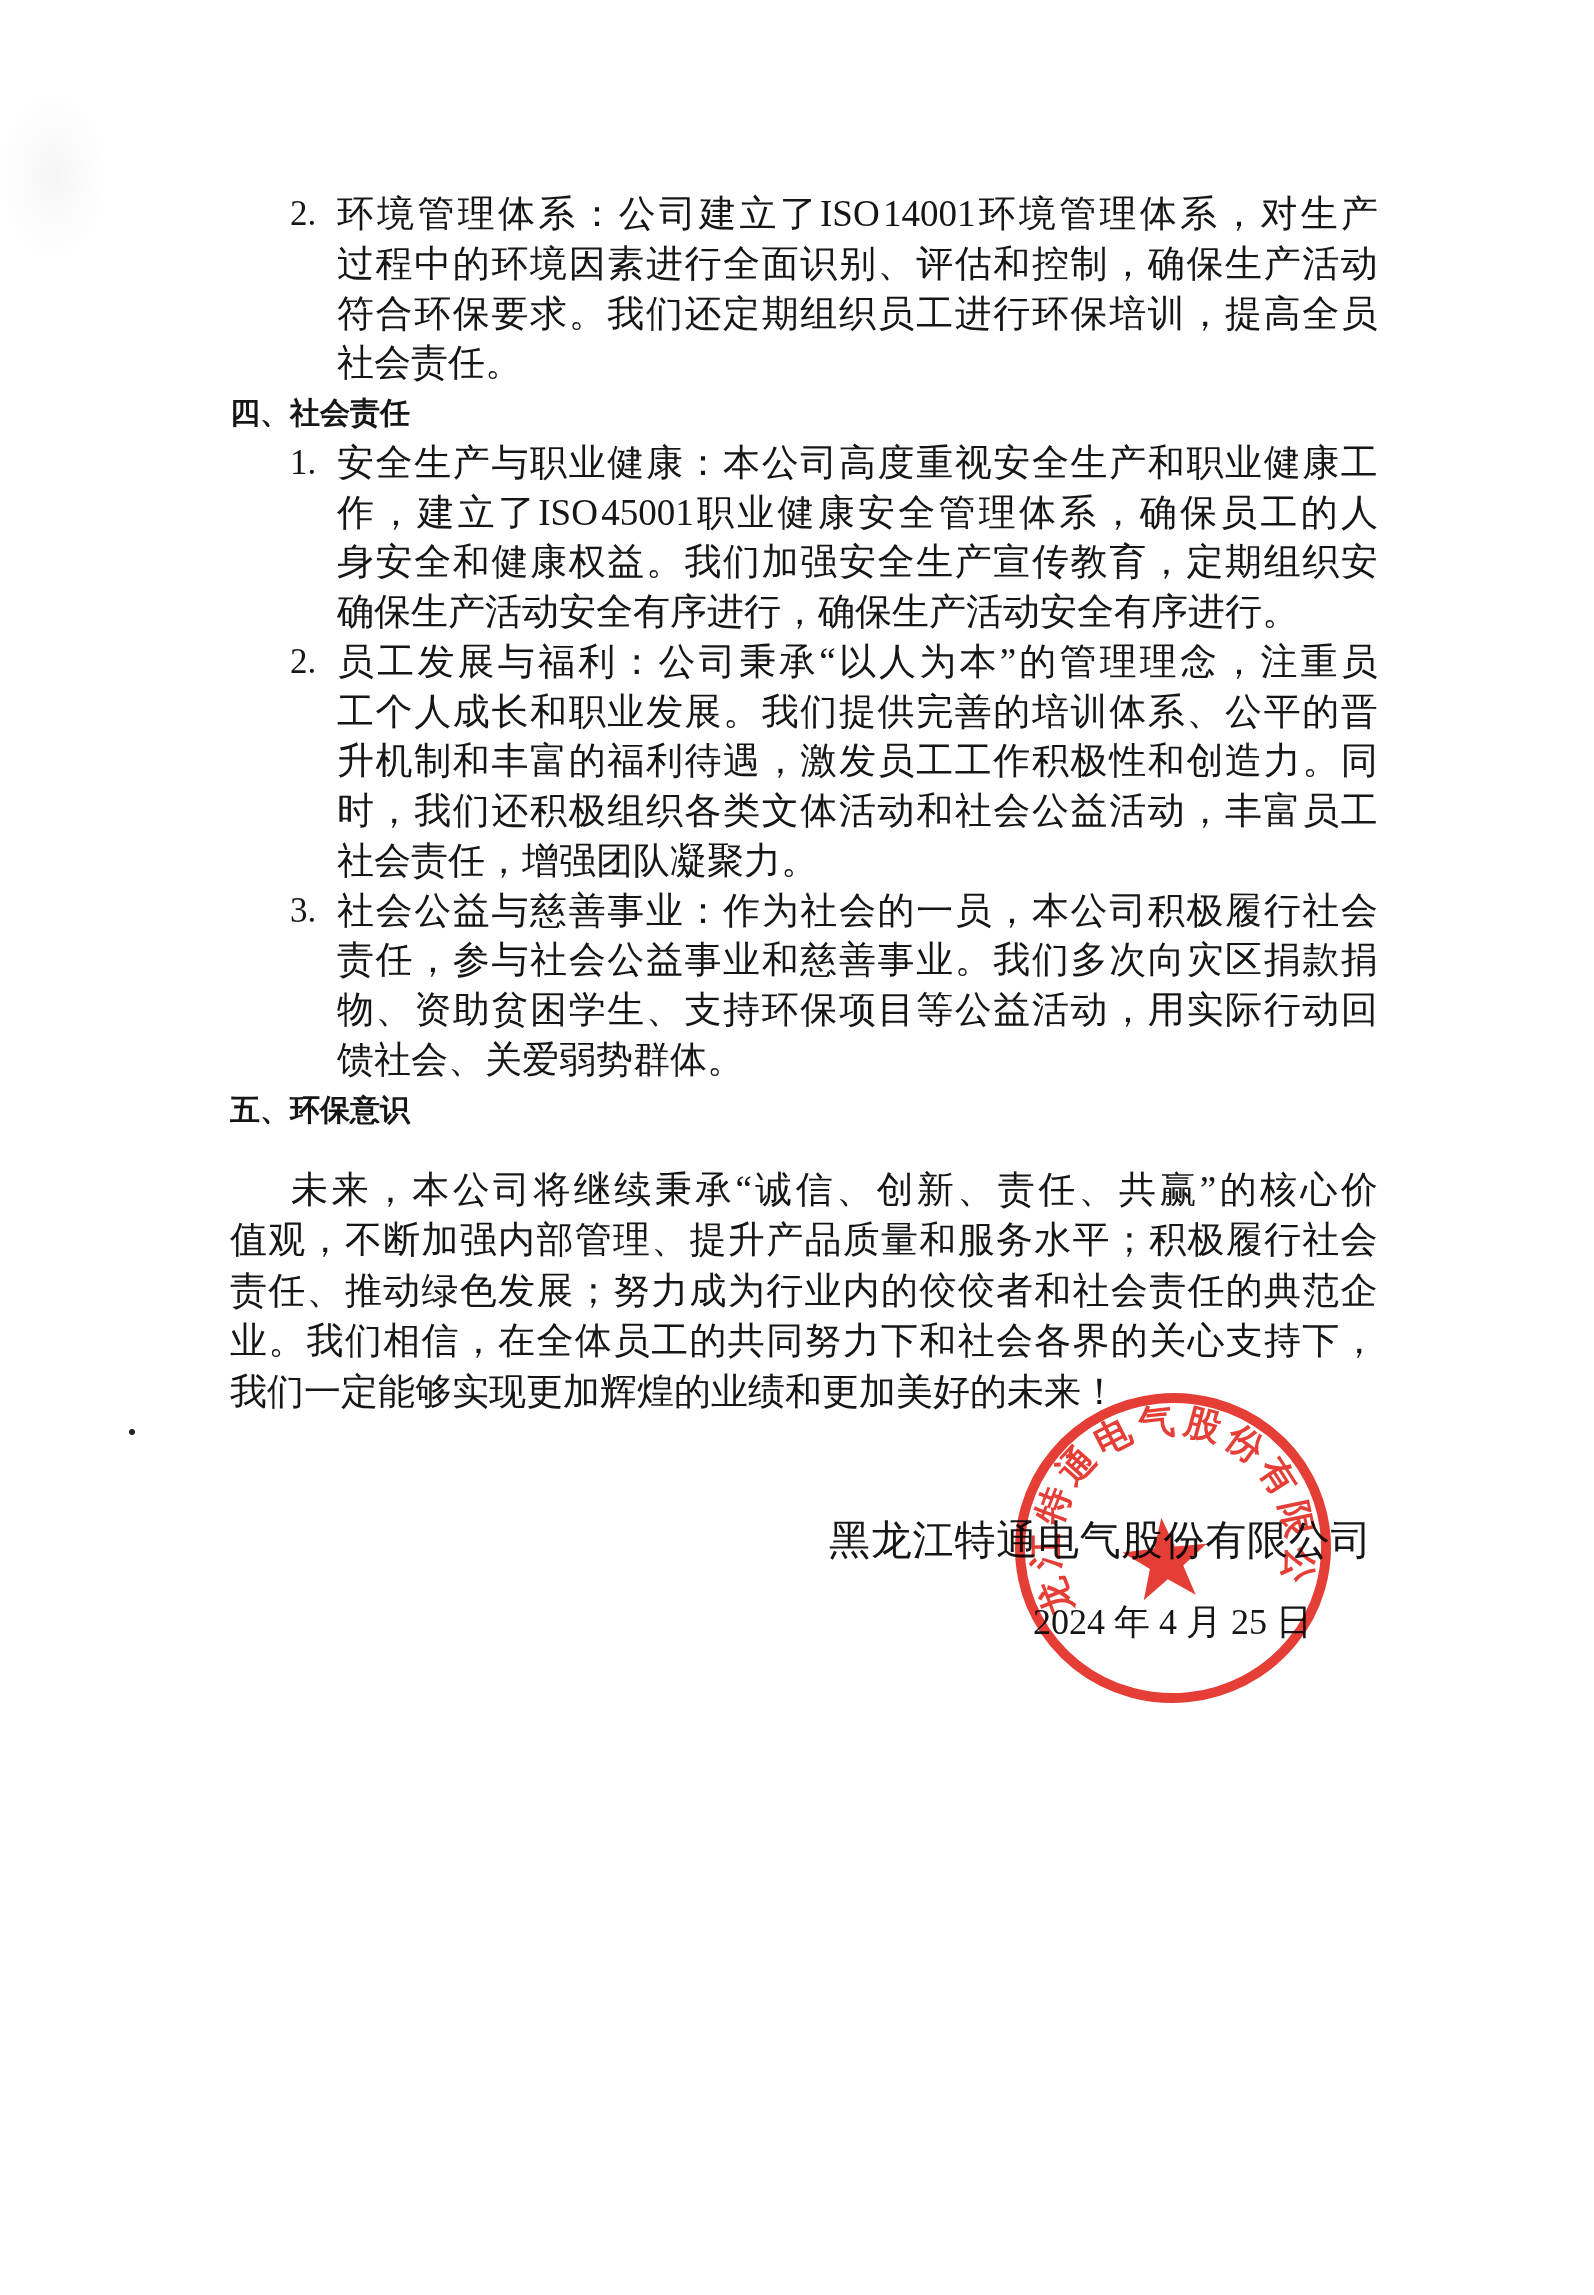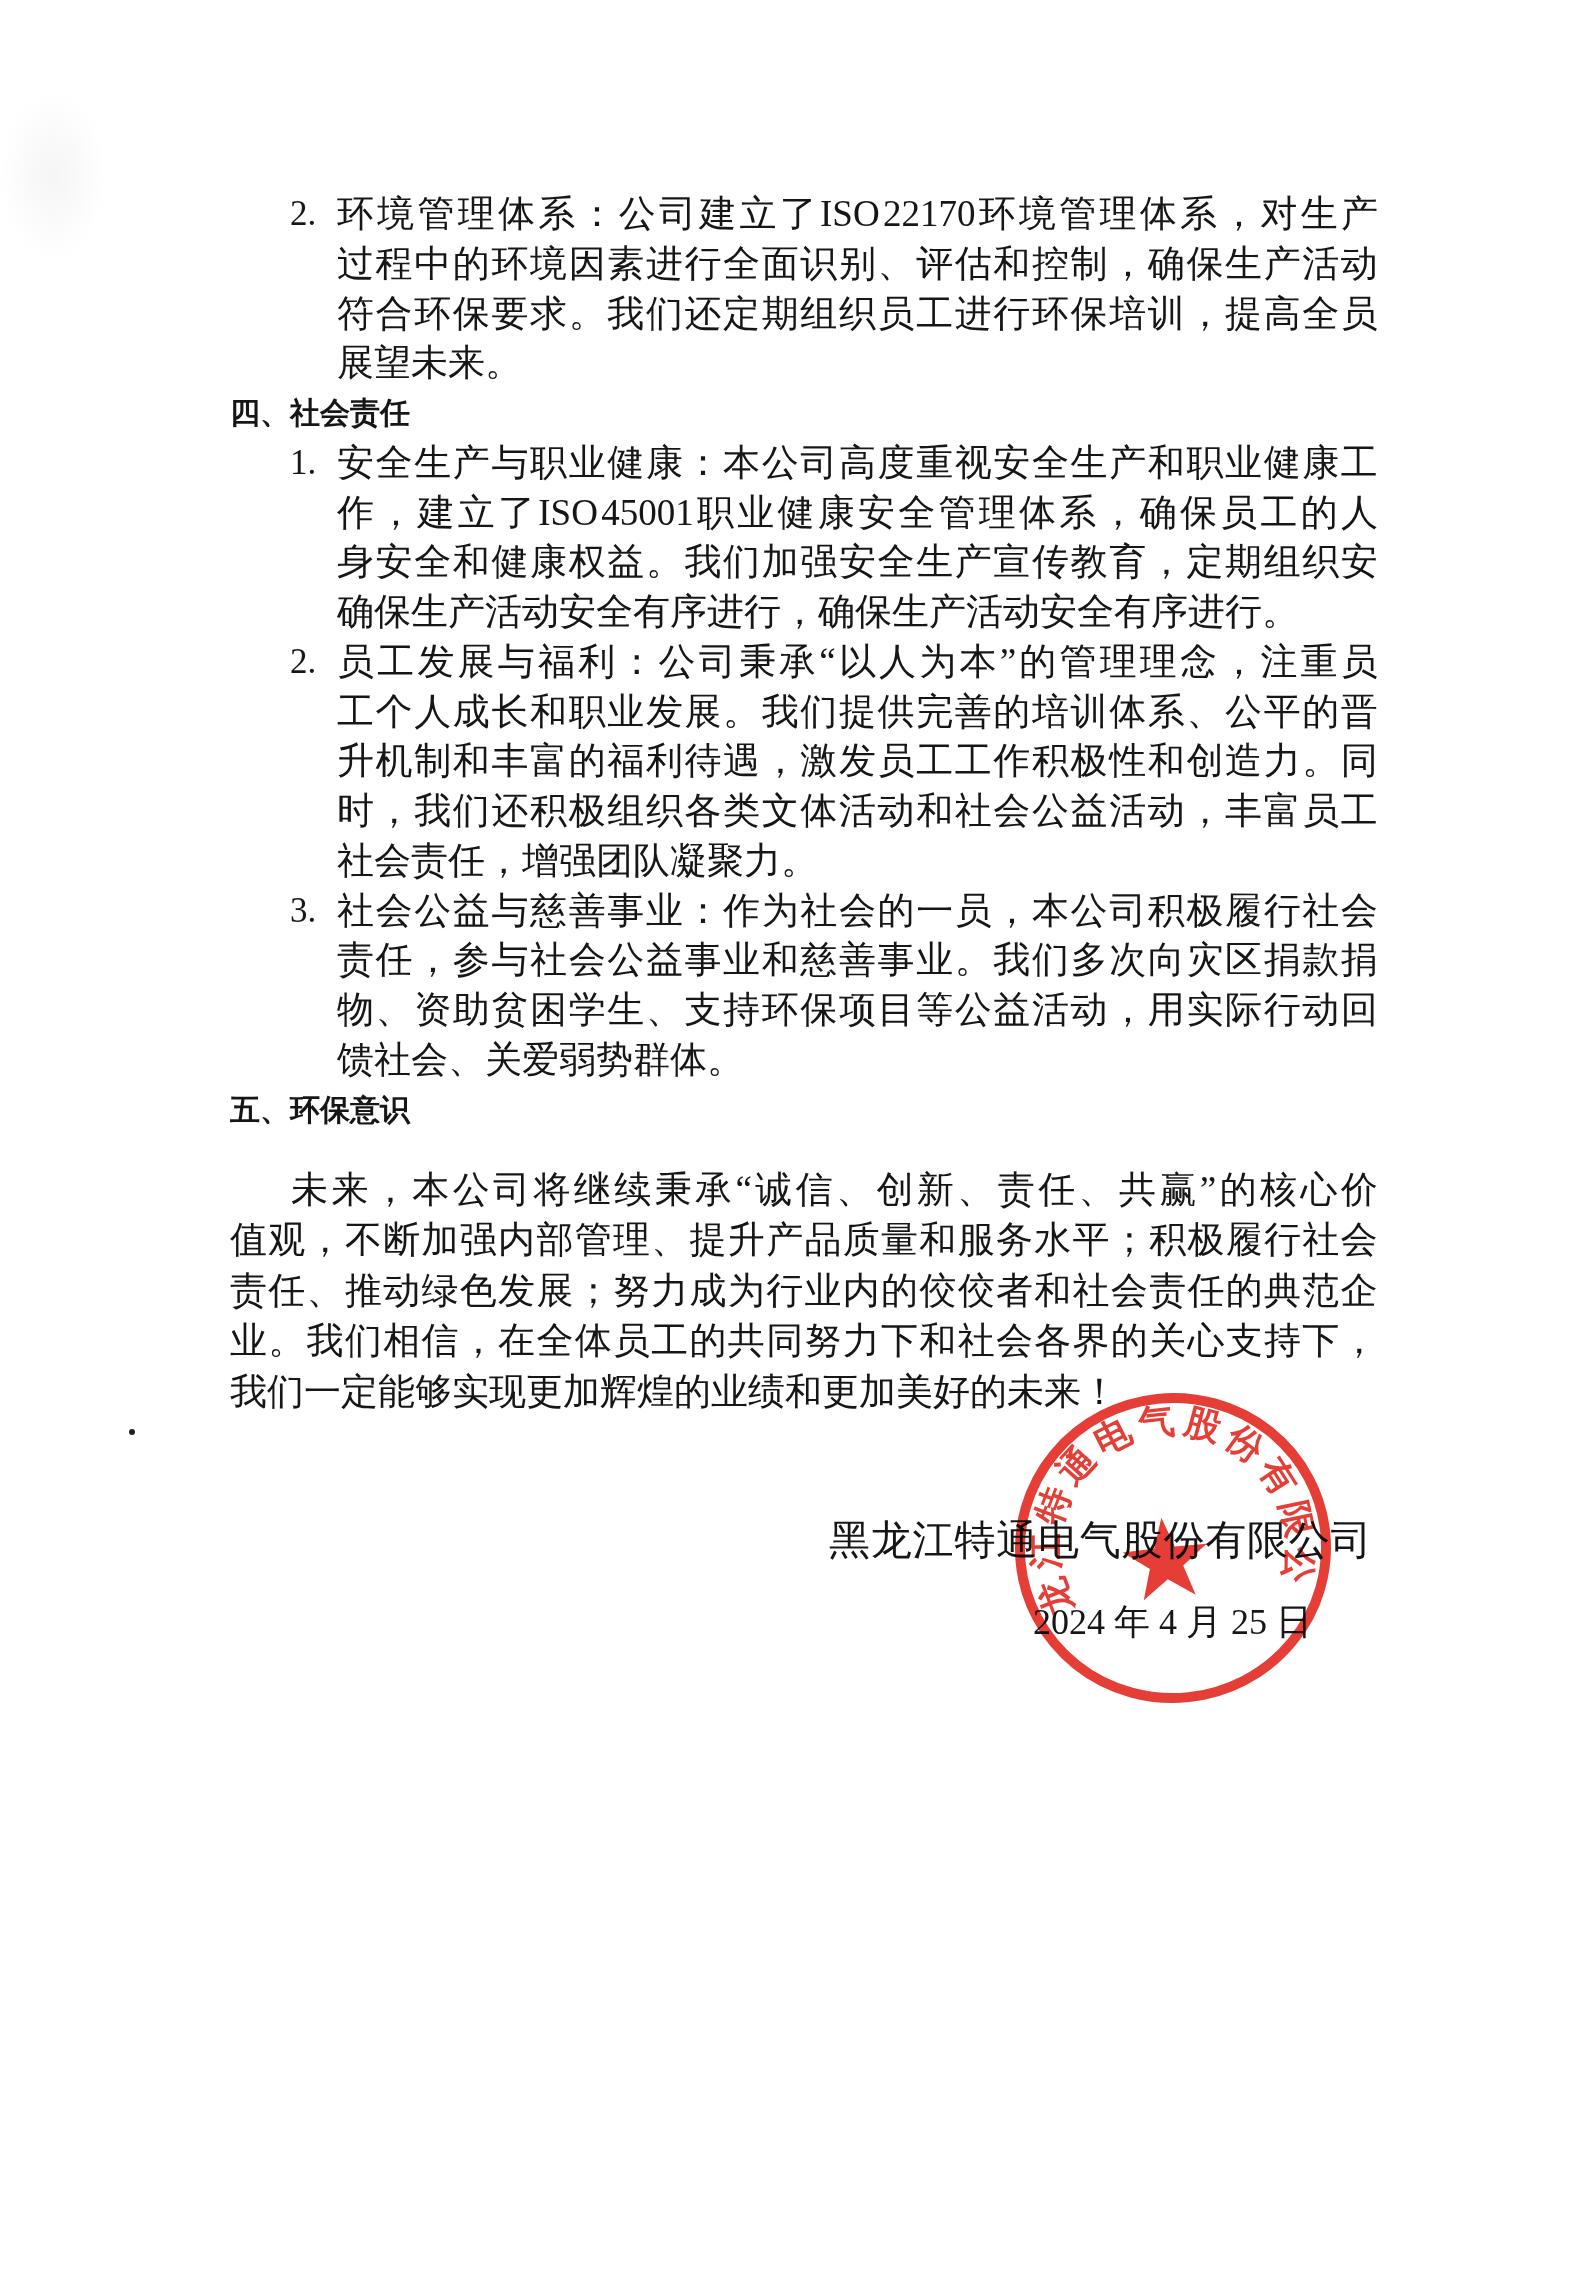--- a/index.html
+++ b/index.html
@@ -72,21 +72,21 @@
         <span>理</span>
         <span>体</span>
         <span>系</span>
         <span>：</span>
         <span>公</span>
         <span>司</span>
         <span>建</span>
         <span>立</span>
         <span>了</span>
         <span>ISO</span>
-        <span>22170</span>
+        <span>14001</span>
         <span>环</span>
         <span>境</span>
         <span>管</span>
         <span>理</span>
         <span>体</span>
         <span>系</span>
         <span>，</span>
         <span>对</span>
         <span>生</span>
         <span>产</span>
@@ -143,21 +143,21 @@
         <span>环</span>
         <span>保</span>
         <span>培</span>
         <span>训</span>
         <span>，</span>
         <span>提</span>
         <span>高</span>
         <span>全</span>
         <span>员</span>
       </div>
-      <div class="bline item-last" style="top: 340px;">展望未来。</div>
+      <div class="bline item-last" style="top: 340px;">社会责任。</div>
       <div class="bline heading" style="top: 390px;">四、社会责任</div>
       <div class="bline item-first jflex" style="top: 440px;">
         <span>安</span>
         <span>全</span>
         <span>生</span>
         <span>产</span>
         <span>与</span>
         <span>职</span>
         <span>业</span>
         <span>健</span>

